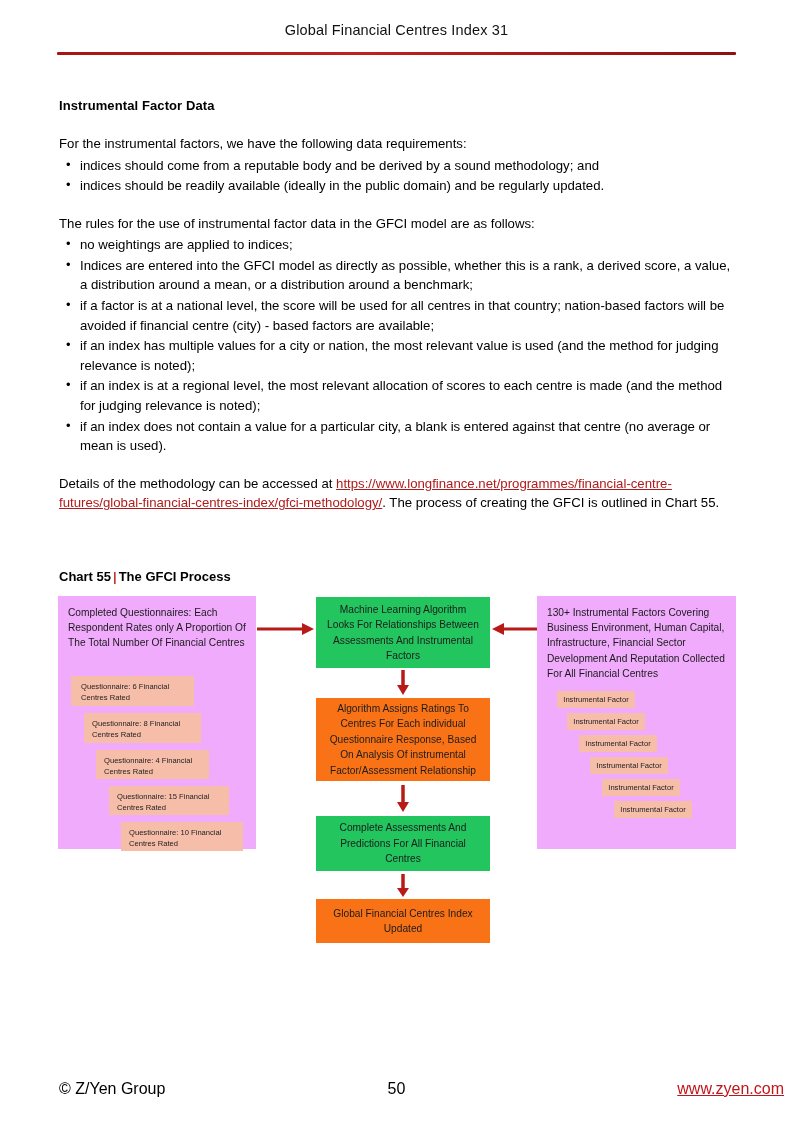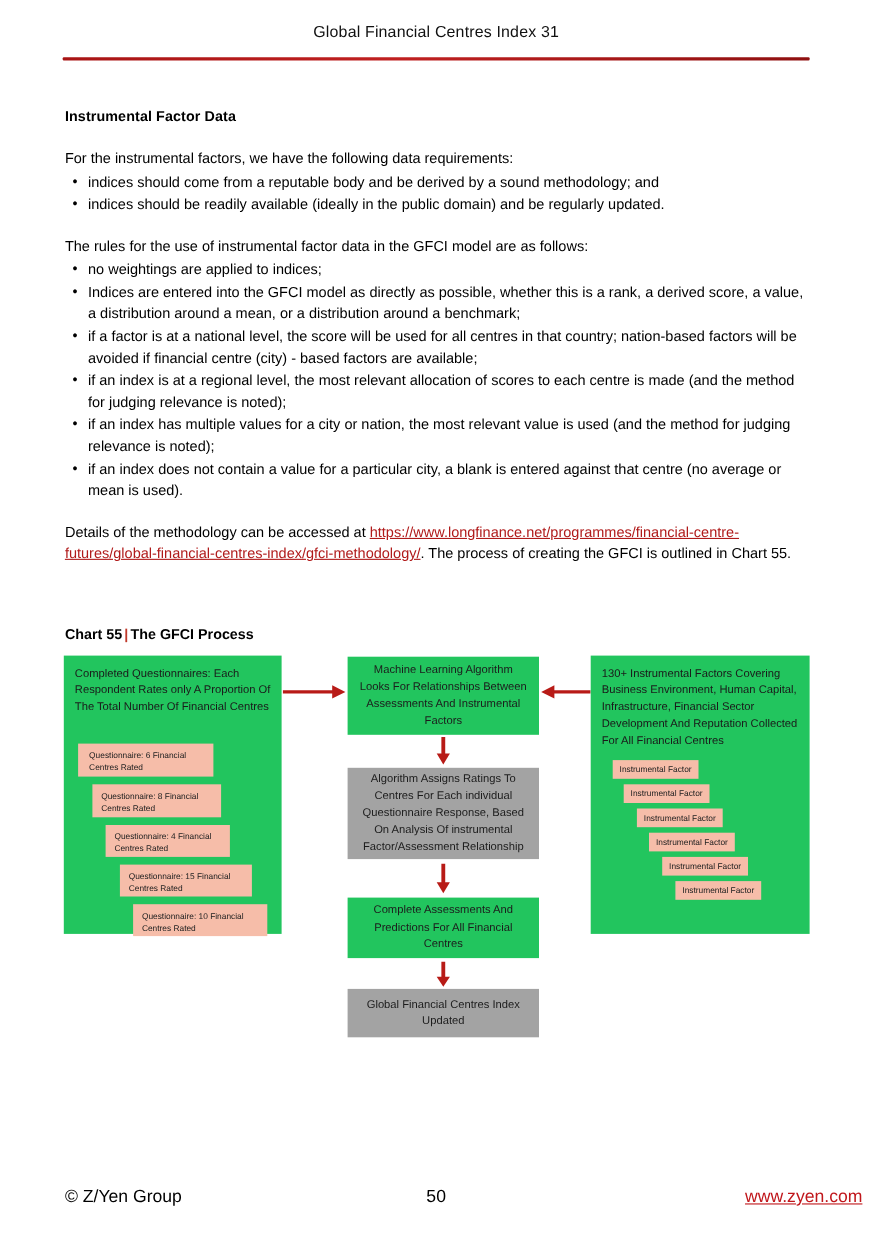--- a/index.html
+++ b/index.html
@@ -60,21 +60,21 @@
     position:absolute;left:59px;top:569px;
     font-size:13px;font-weight:bold;
   }
   .chart-caption .bar{color:#c0392b;font-weight:bold;padding:0 2px;}
 
   
   .diagram{
     position:absolute;left:57px;top:594px;width:682px;height:345px;
   }
   .panel{
-    position:absolute;background:#22c55e;
+    position:absolute;background:#f0abfc;
   }
   .panel-left{left:1px;top:2px;width:198px;height:253px;}
   .panel-right{left:480px;top:2px;width:199px;height:253px;}
 
   .panel-head{
     font-size:10.2px;line-height:15.2px;color:#1a1a1a;
     padding:9px 10px 0 10px;
   }
 
   .mini{
@@ -90,21 +90,21 @@
   }
 
   .cbox{
     position:absolute;left:259px;width:174px;
     text-align:center;color:#1c1c1c;
     font-size:10.2px;line-height:15.4px;
     display:flex;align-items:center;justify-content:center;
     box-sizing:border-box;padding:4px 9px;
   }
   .cbox.dark{background:#22c55e;}
-  .cbox.light{background:#a3a3a3;}
+  .cbox.light{background:#f97316;}
 
   .box1{top:3px;height:71px;}
   .box2{top:104px;height:83px;}
   .box3{top:222px;height:55px;}
   .box4{top:305px;height:44px;}
 
   
   .arrow-h{position:absolute;height:14px;}
   .arrow-h svg,.arrow-v svg{display:block;}
   .arrow-v{position:absolute;width:14px;}
@@ -141,22 +141,22 @@
     </ul>
 
     <div class="gap"></div>
 
     <div class="para">The rules for the use of instrumental factor data in the GFCI model are as follows:</div>
 
     <ul class="bullets">
       <li>no weightings are applied to indices;</li>
       <li>Indices are entered into the GFCI model as directly as possible, whether this is a rank, a derived score, a value, a distribution around a mean, or a distribution around a benchmark;</li>
       <li>if a factor is at a national level, the score will be used for all centres in that country; nation-based factors will be avoided if financial centre (city) - based factors are available;</li>
+      <li>if an index has multiple values for a city or nation, the most relevant value is used (and the method for judging relevance is noted);</li>
       <li>if an index is at a regional level, the most relevant allocation of scores to each centre is made (and the method for judging relevance is noted);</li>
-      <li>if an index has multiple values for a city or nation, the most relevant value is used (and the method for judging relevance is noted);</li>
       <li>if an index does not contain a value for a particular city, a blank is entered against that centre (no average or mean is used).</li>
     </ul>
 
     <div class="gap"></div>
 
     <div class="para"><span>Details of the methodology can be accessed at </span><a class="link" href="#">https://www.longfinance.net/programmes/financial-centre-futures/global-financial-centres-index/gfci-methodology/</a><span>. The process of creating the GFCI is outlined in Chart 55.</span></div>
 
   </div>
 
   <div class="chart-caption">

